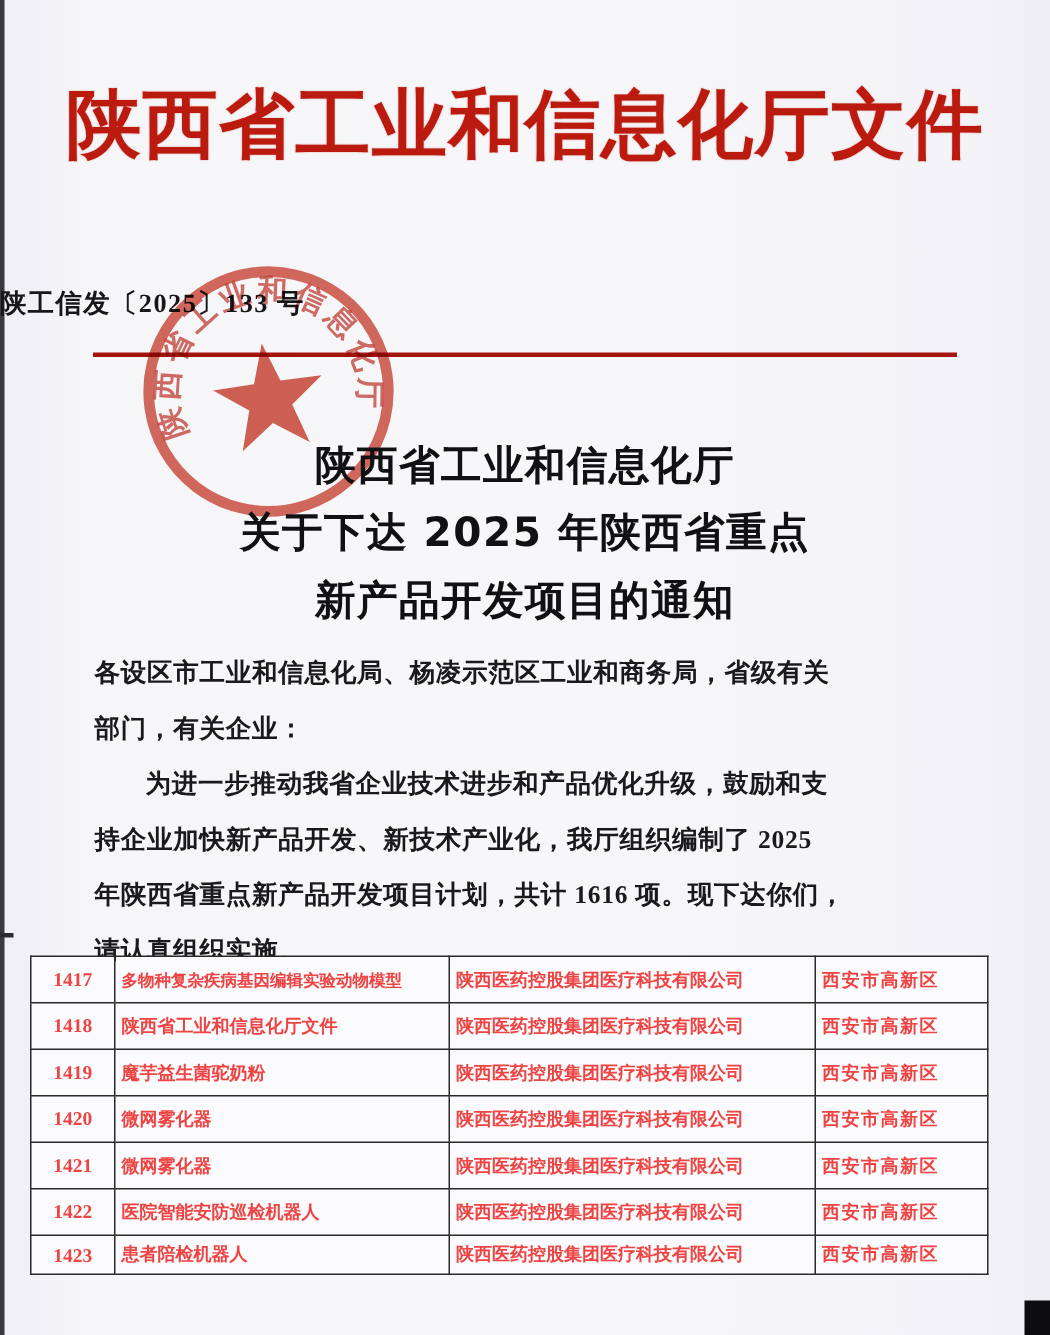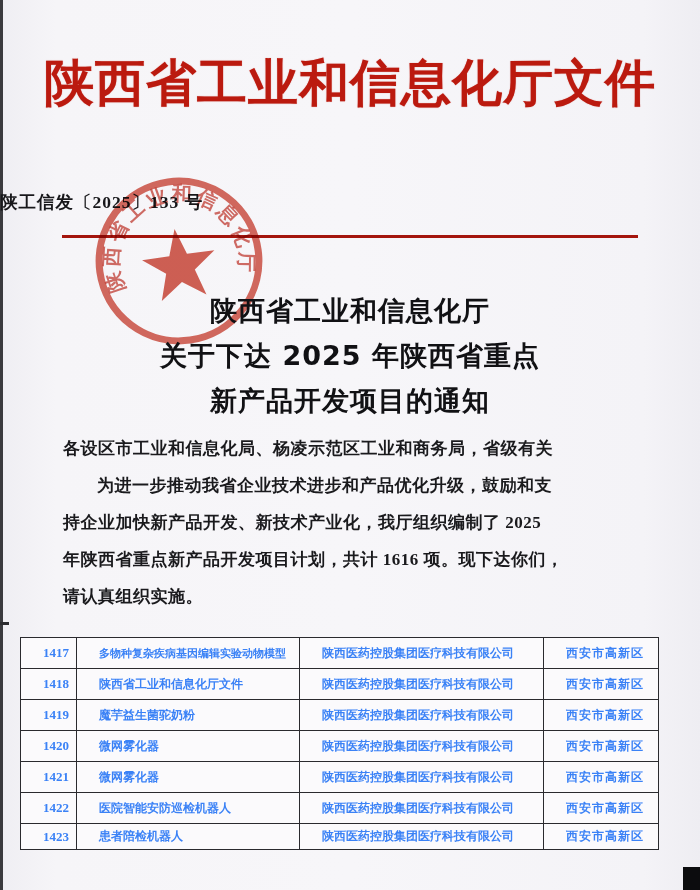--- a/index.html
+++ b/index.html
@@ -37,22 +37,22 @@
     position:absolute;top:430px;left:63px;width:580px;
     font-size:17px;line-height:37px;font-weight:600;color:#1a1a1d;letter-spacing:.5px;
   }
   .body-text .line{white-space:nowrap;}
   .body-text .indent{text-indent:2em;}
 
   .table-wrap{position:absolute;left:20px;top:637px;width:638px;}
   table.projects{border-collapse:collapse;table-layout:fixed;width:638px;
     font-family:"DejaVu Sans","Liberation Sans",sans-serif;}
   table.projects td{
-    border:1.8px solid #2a2a2e;padding:0 22px;overflow:hidden;white-space:nowrap;
-    font-size:12px;font-weight:700;color:#3b82f6;vertical-align:middle;background:#fbfafc;
+    border:1.8px solid #2a2a2e;padding:0 4px;overflow:hidden;white-space:nowrap;
+    font-size:12px;font-weight:700;color:#ef4444;vertical-align:middle;background:#fbfafc;
   }
   table.projects td.no{text-align:center;font-family:"Liberation Serif",serif;font-size:13px;}
   table.projects td.dist{letter-spacing:1px;}
   .t1 tr{height:31px;}
   .t1 tr.short{height:26px;}
   .gap{height:4px;}
   .t2 tr{height:30px;}
 </style>
 </head>
 <body>
@@ -82,20 +82,21 @@
   </div>
 
   <div class="notice-title">
     <div>陕西省工业和信息化厅</div>
     <div>关于下达 2025 年陕西省重点</div>
     <div>新产品开发项目的通知</div>
   </div>
 
   <div class="body-text">
     <div class="line">各设区市工业和信息化局、杨凌示范区工业和商务局，省级有关</div>
+    <div class="line">部门，有关企业：</div>
     <div class="line indent">为进一步推动我省企业技术进步和产品优化升级，鼓励和支</div>
     <div class="line">持企业加快新产品开发、新技术产业化，我厅组织编制了 2025</div>
     <div class="line">年陕西省重点新产品开发项目计划，共计 1616 项。现下达你们，</div>
     <div class="line">请认真组织实施。</div>
   </div>
 
   <div class="table-wrap">
     <table class="projects t1">
       <colgroup>
           <col style="width:56px">

